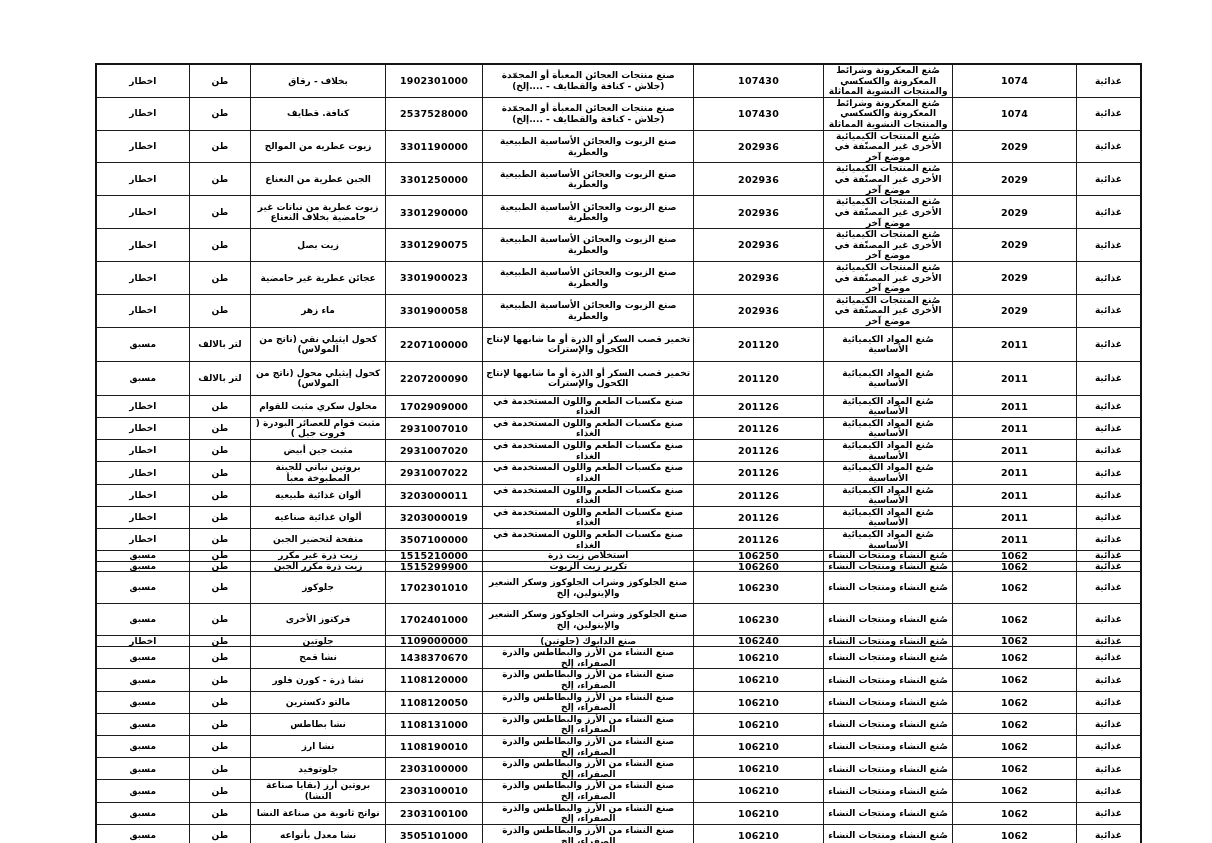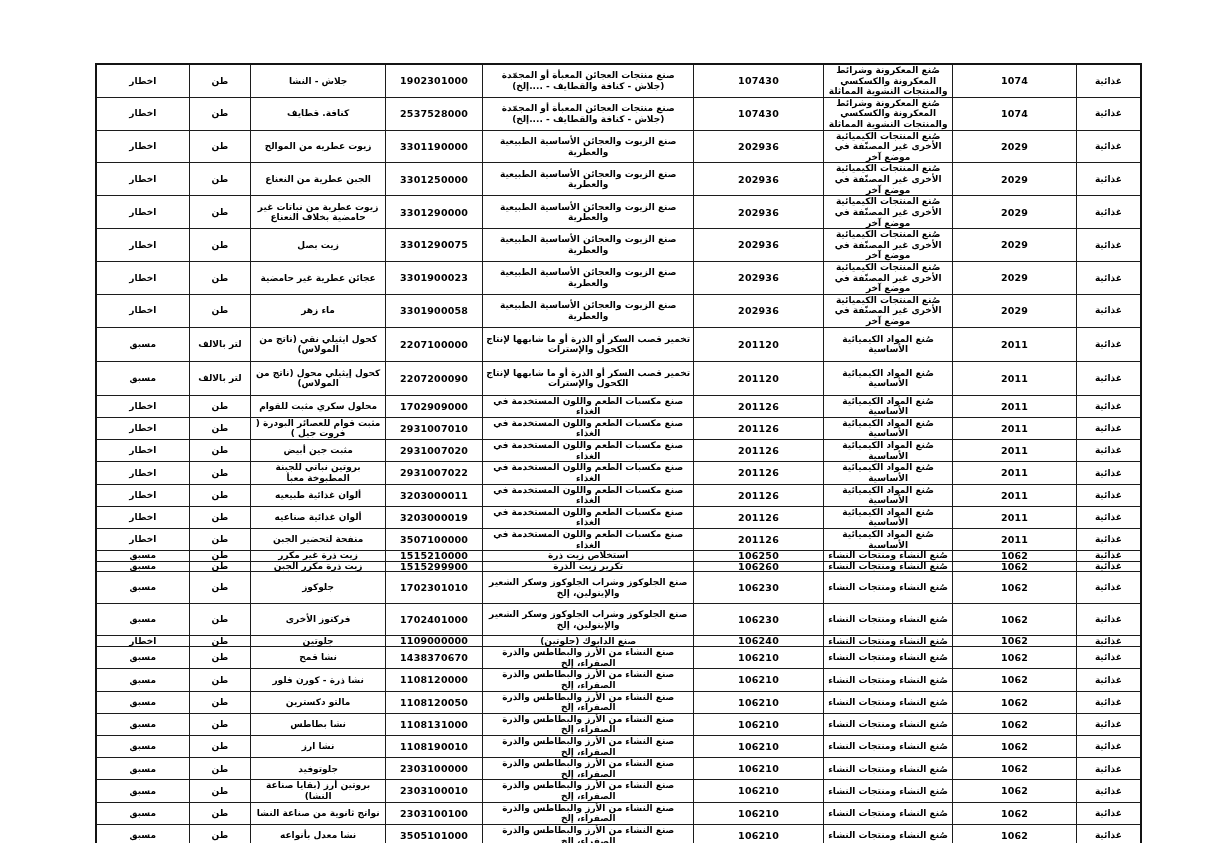--- a/index.html
+++ b/index.html
@@ -97,21 +97,21 @@
         <col class="c-status">
       </colgroup>
       <tbody>
           <tr>
             <td>غذائية</td>
             <td class="num">1074</td>
             <td>صُنع المعكرونة وشرائط المعكرونة والكسكسي والمنتجات النشوية المماثلة</td>
             <td class="num">107430</td>
             <td>صنع منتجات العجائن المعبأة أو المجمّدة (جلاش - كنافة والقطايف - ....إلخ)</td>
             <td class="num">1902301000</td>
-            <td>جلاش - النشا</td>
+            <td>بخلاف - رقاق</td>
             <td>طن</td>
             <td>اخطار</td>
           </tr>
           <tr>
             <td>غذائية</td>
             <td class="num">1074</td>
             <td>صُنع المعكرونة وشرائط المعكرونة والكسكسي والمنتجات النشوية المماثلة</td>
             <td class="num">107430</td>
             <td>صنع منتجات العجائن المعبأة أو المجمّدة (جلاش - كنافة والقطايف - ....إلخ)</td>
             <td class="num">2537528000</td>
@@ -293,21 +293,21 @@
             <td class="num">1515210000</td>
             <td>زيت ذرة  غير مكرر</td>
             <td>طن</td>
             <td>مسبق</td>
           </tr>
           <tr>
             <td>غذائية</td>
             <td class="num">1062</td>
             <td>صُنع النشاء ومنتجات النشاء</td>
             <td class="num">106260</td>
-            <td>تكرير زيت الذرة</td>
+            <td>تكرير زيت الزيوت</td>
             <td class="num">1515299900</td>
             <td>زيت ذرة مكرر الجبن</td>
             <td>طن</td>
             <td>مسبق</td>
           </tr>
           <tr>
             <td>غذائية</td>
             <td class="num">1062</td>
             <td>صُنع النشاء ومنتجات النشاء</td>
             <td class="num">106230</td>

